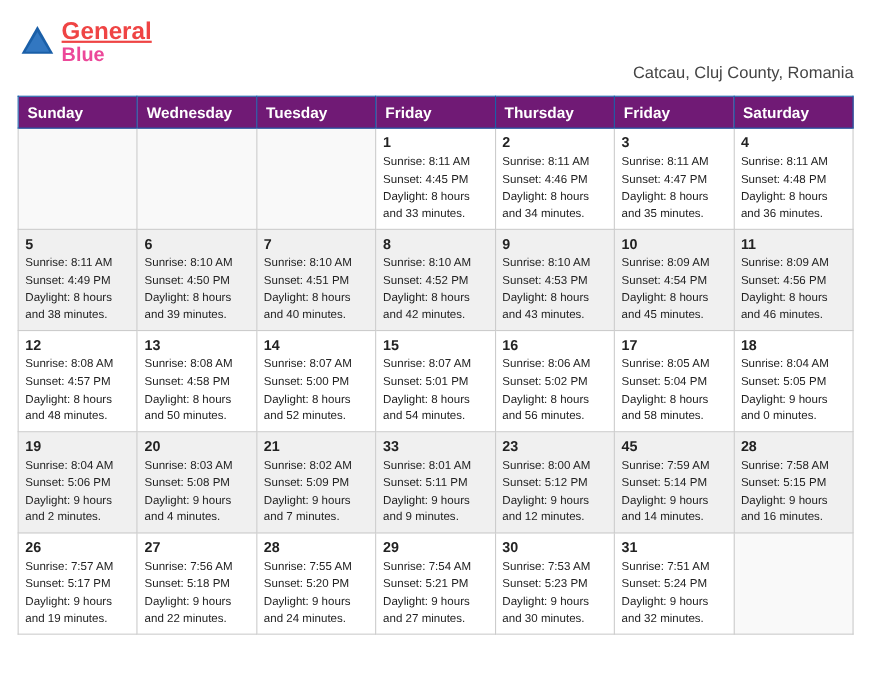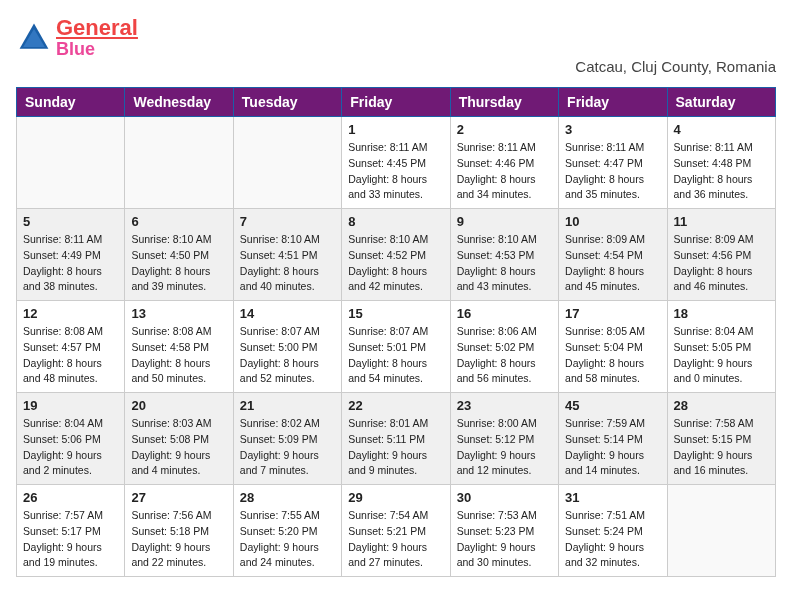--- a/index.html
+++ b/index.html
@@ -219,21 +219,21 @@
         </td>
         <td>
           <span class="day-number">20</span>
           <div class="day-info">Sunrise: 8:03 AM<br>Sunset: 5:08 PM<br>Daylight: 9 hours and 4 minutes.</div>
         </td>
         <td>
           <span class="day-number">21</span>
           <div class="day-info">Sunrise: 8:02 AM<br>Sunset: 5:09 PM<br>Daylight: 9 hours and 7 minutes.</div>
         </td>
         <td>
-          <span class="day-number">22</span>
+          <span class="day-number">33</span>
           <div class="day-info">Sunrise: 8:01 AM<br>Sunset: 5:11 PM<br>Daylight: 9 hours and 9 minutes.</div>
         </td>
         <td>
           <span class="day-number">23</span>
           <div class="day-info">Sunrise: 8:00 AM<br>Sunset: 5:12 PM<br>Daylight: 9 hours and 12 minutes.</div>
         </td>
         <td>
           <span class="day-number">45</span>
           <div class="day-info">Sunrise: 7:59 AM<br>Sunset: 5:14 PM<br>Daylight: 9 hours and 14 minutes.</div>
         </td>

